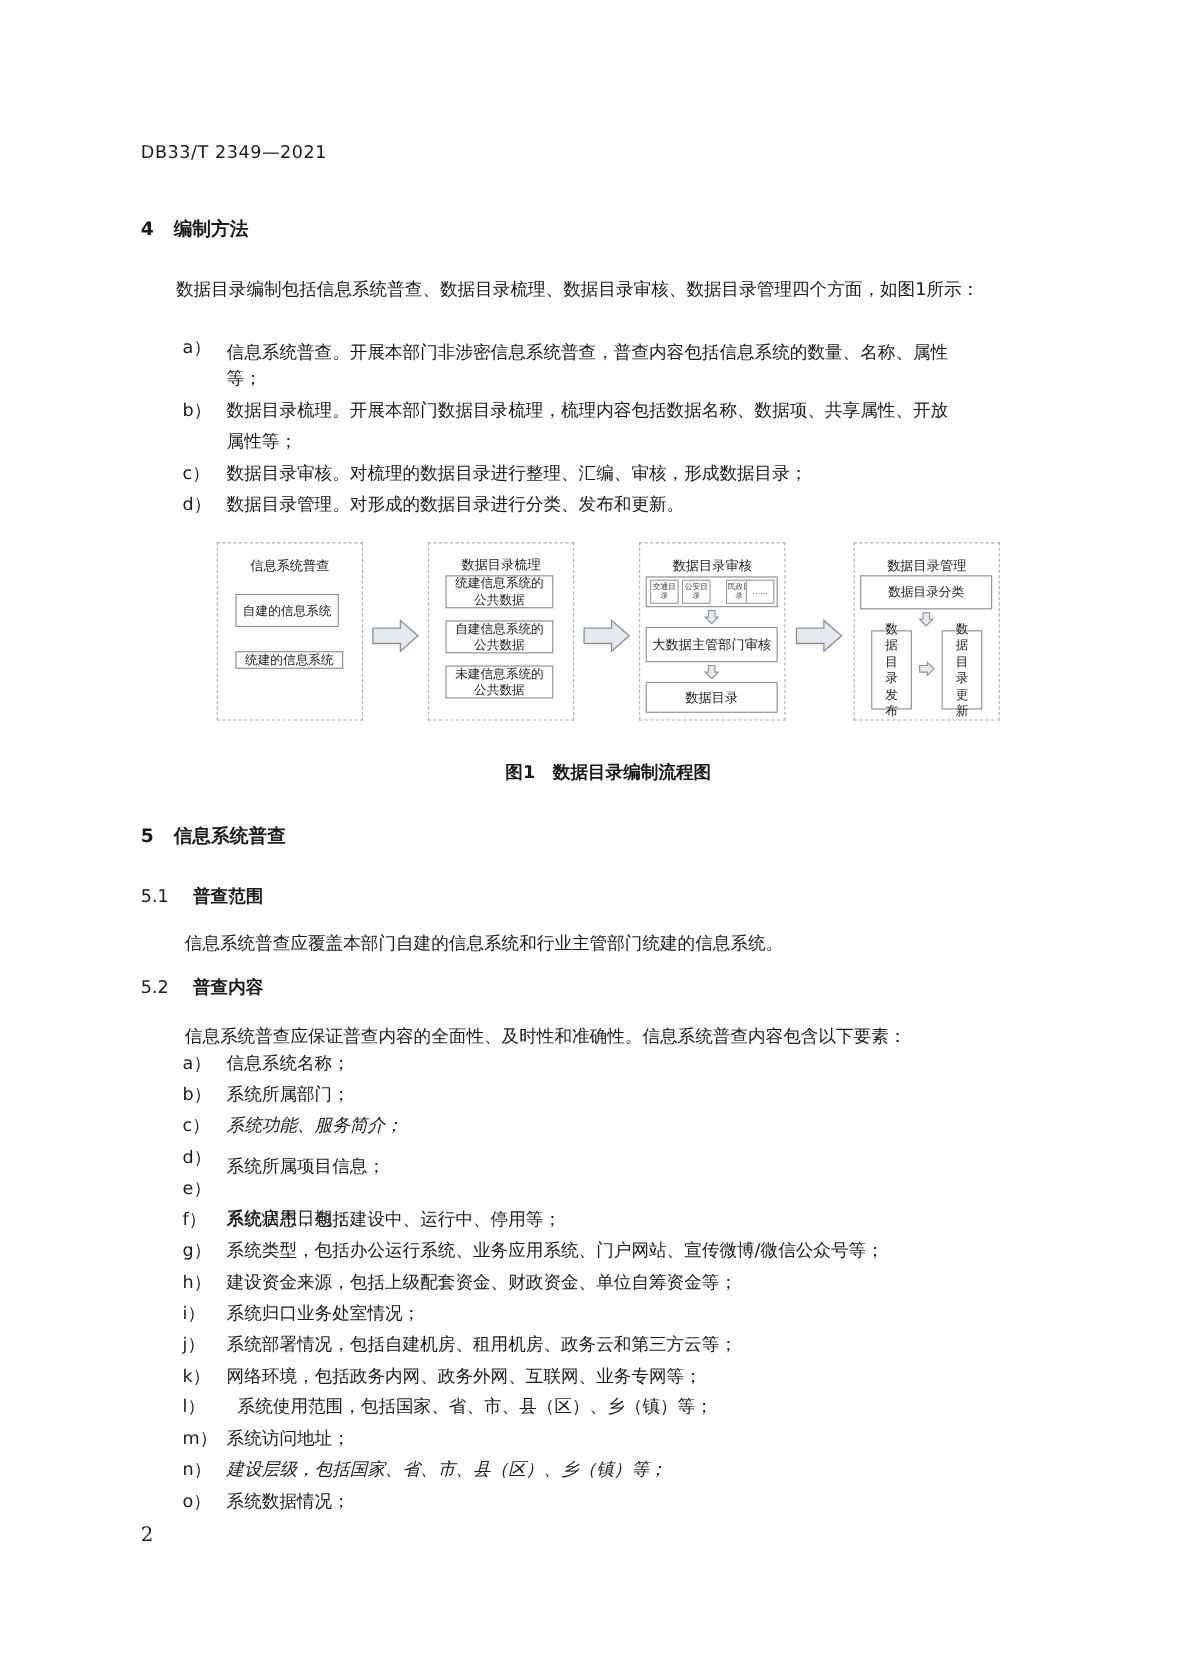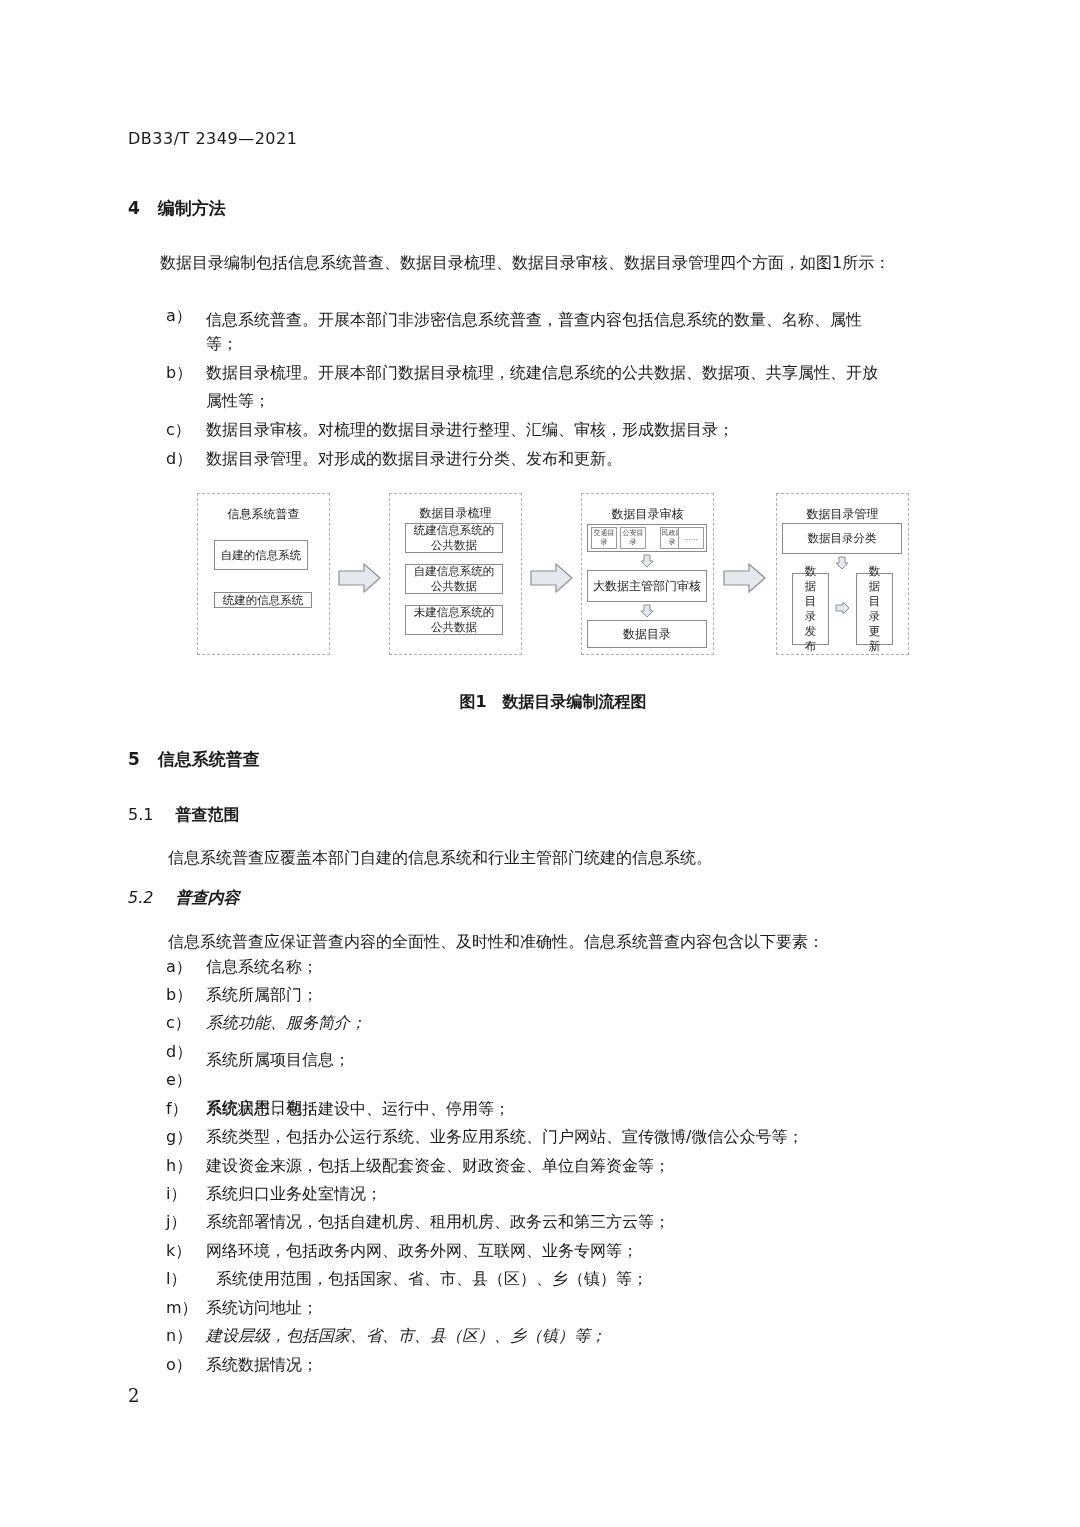--- a/index.html
+++ b/index.html
@@ -40,21 +40,21 @@
 
 <div class="abs" style="left:166px; top:306px;">
   <span class="li-tag">a）</span>
 </div>
 <div class="abs li-text" style="left:206px; top:306px; line-height:28px;">信息系统普查。开展本部门非涉密信息系统普查，普查内容包括信息系统的数量、名称、属性</div>
 <div class="abs li-text" style="left:206px; top:334px;">等；</div>
 
 <div class="abs" style="left:166px; top:363px;">
   <span class="li-tag">b）</span>
 </div>
-<div class="abs li-text" style="left:206px; top:363px;">数据目录梳理。开展本部门数据目录梳理，统建信息系统的公共数据、数据项、共享属性、开放</div>
+<div class="abs li-text" style="left:206px; top:363px;">数据目录梳理。开展本部门数据目录梳理，梳理内容包括数据名称、数据项、共享属性、开放</div>
 <div class="abs li-text" style="left:206px; top:391px;">属性等；</div>
 
 <div class="abs" style="left:166px; top:420px;">
   <span class="li-tag">c）</span>
 </div>
 <div class="abs li-text" style="left:206px; top:420px;">数据目录审核。对梳理的数据目录进行整理、汇编、审核，形成数据目录；</div>
 
 <div class="abs" style="left:166px; top:449px;">
   <span class="li-tag">d）</span>
 </div>
@@ -122,21 +122,21 @@
 
 <div class="abs h1" style="left:128px; top:748px;">
   <span>5</span><span style="display:inline-block;width:18px;"></span><span>信息系统普查</span>
 </div>
 
 <div class="abs h2" style="left:128px; top:805px;">
   <span style="font-weight:normal;">5.1</span><span style="display:inline-block;width:22px;"></span><span>普查范围</span>
 </div>
 <div class="abs p" style="left:168px; top:844px;">信息系统普查应覆盖本部门自建的信息系统和行业主管部门统建的信息系统。</div>
 
-<div class="abs h2" style="left:128px; top:888px;font-style:italic;">
+<div class="abs h2" style="left:128px; top:888px;">
   <span style="font-weight:normal;">5.2</span><span style="display:inline-block;width:22px;"></span><span>普查内容</span>
 </div>
 <div class="abs p" style="left:168px; top:928px;">信息系统普查应保证普查内容的全面性、及时性和准确性。信息系统普查内容包含以下要素：</div>
 
 <div id="s52-list">
   <div class="abs" style="left:166px; top:957px;"><span>a）</span></div>
   <div class="abs li-text" style="left:206px; top:957px;">信息系统名称；</div>
 
   <div class="abs" style="left:166px; top:985px;"><span>b）</span></div>
   <div class="abs li-text" style="left:206px; top:985px;">系统所属部门；</div>

